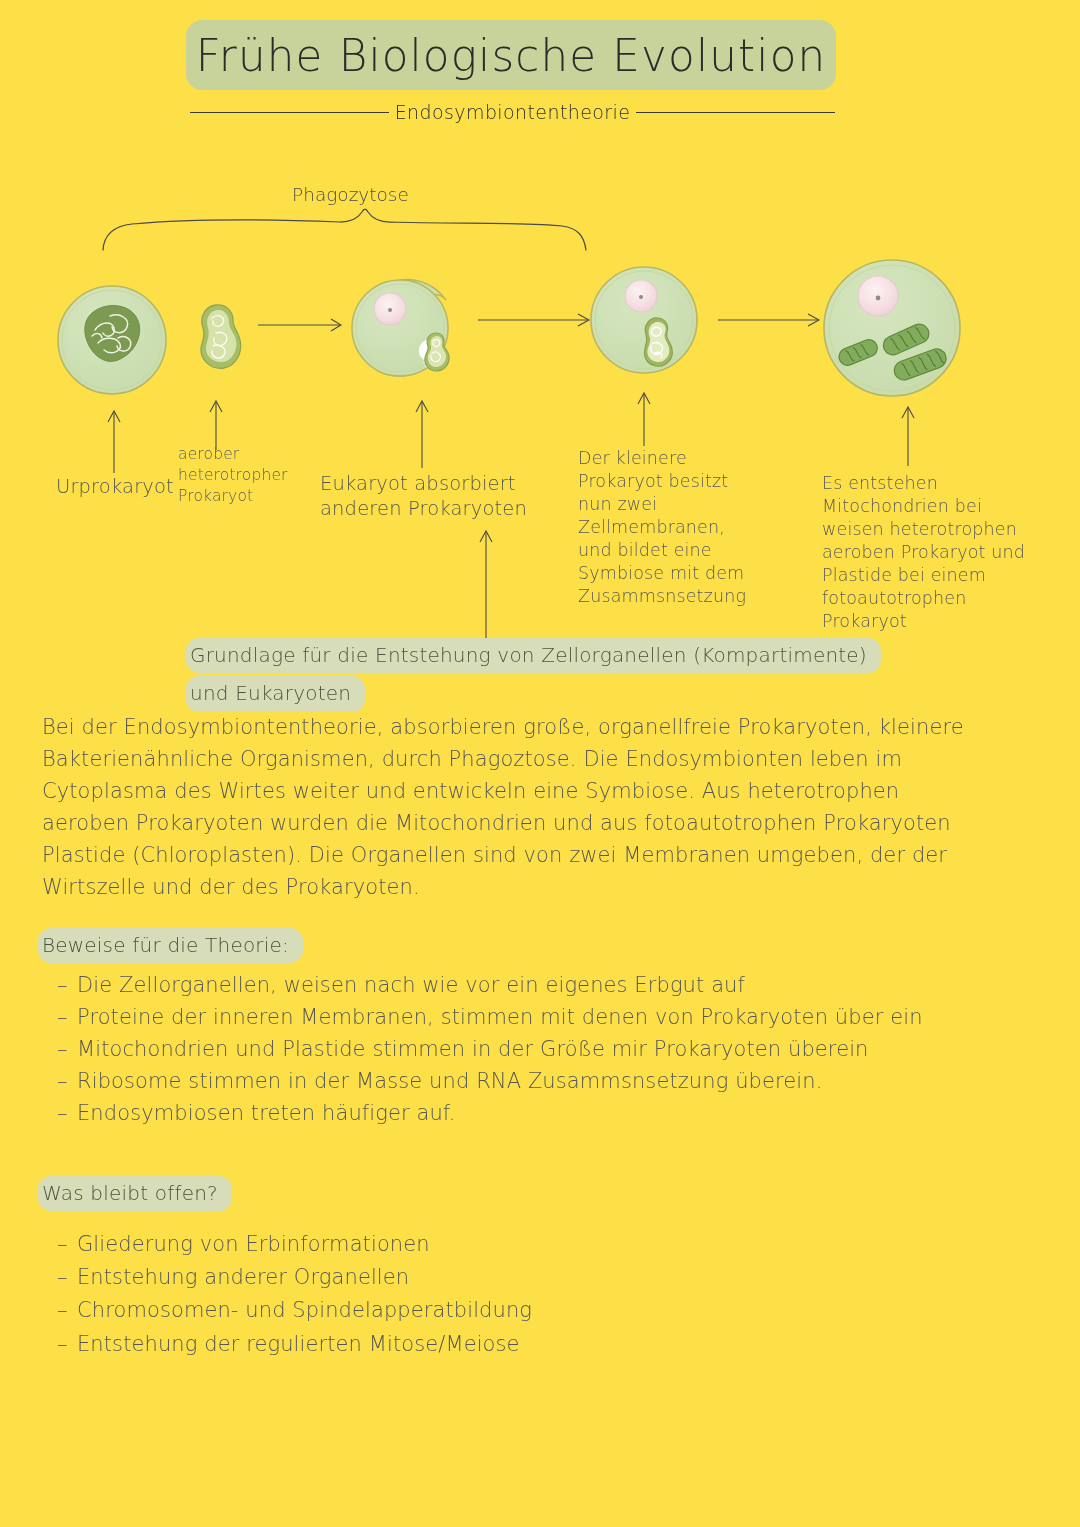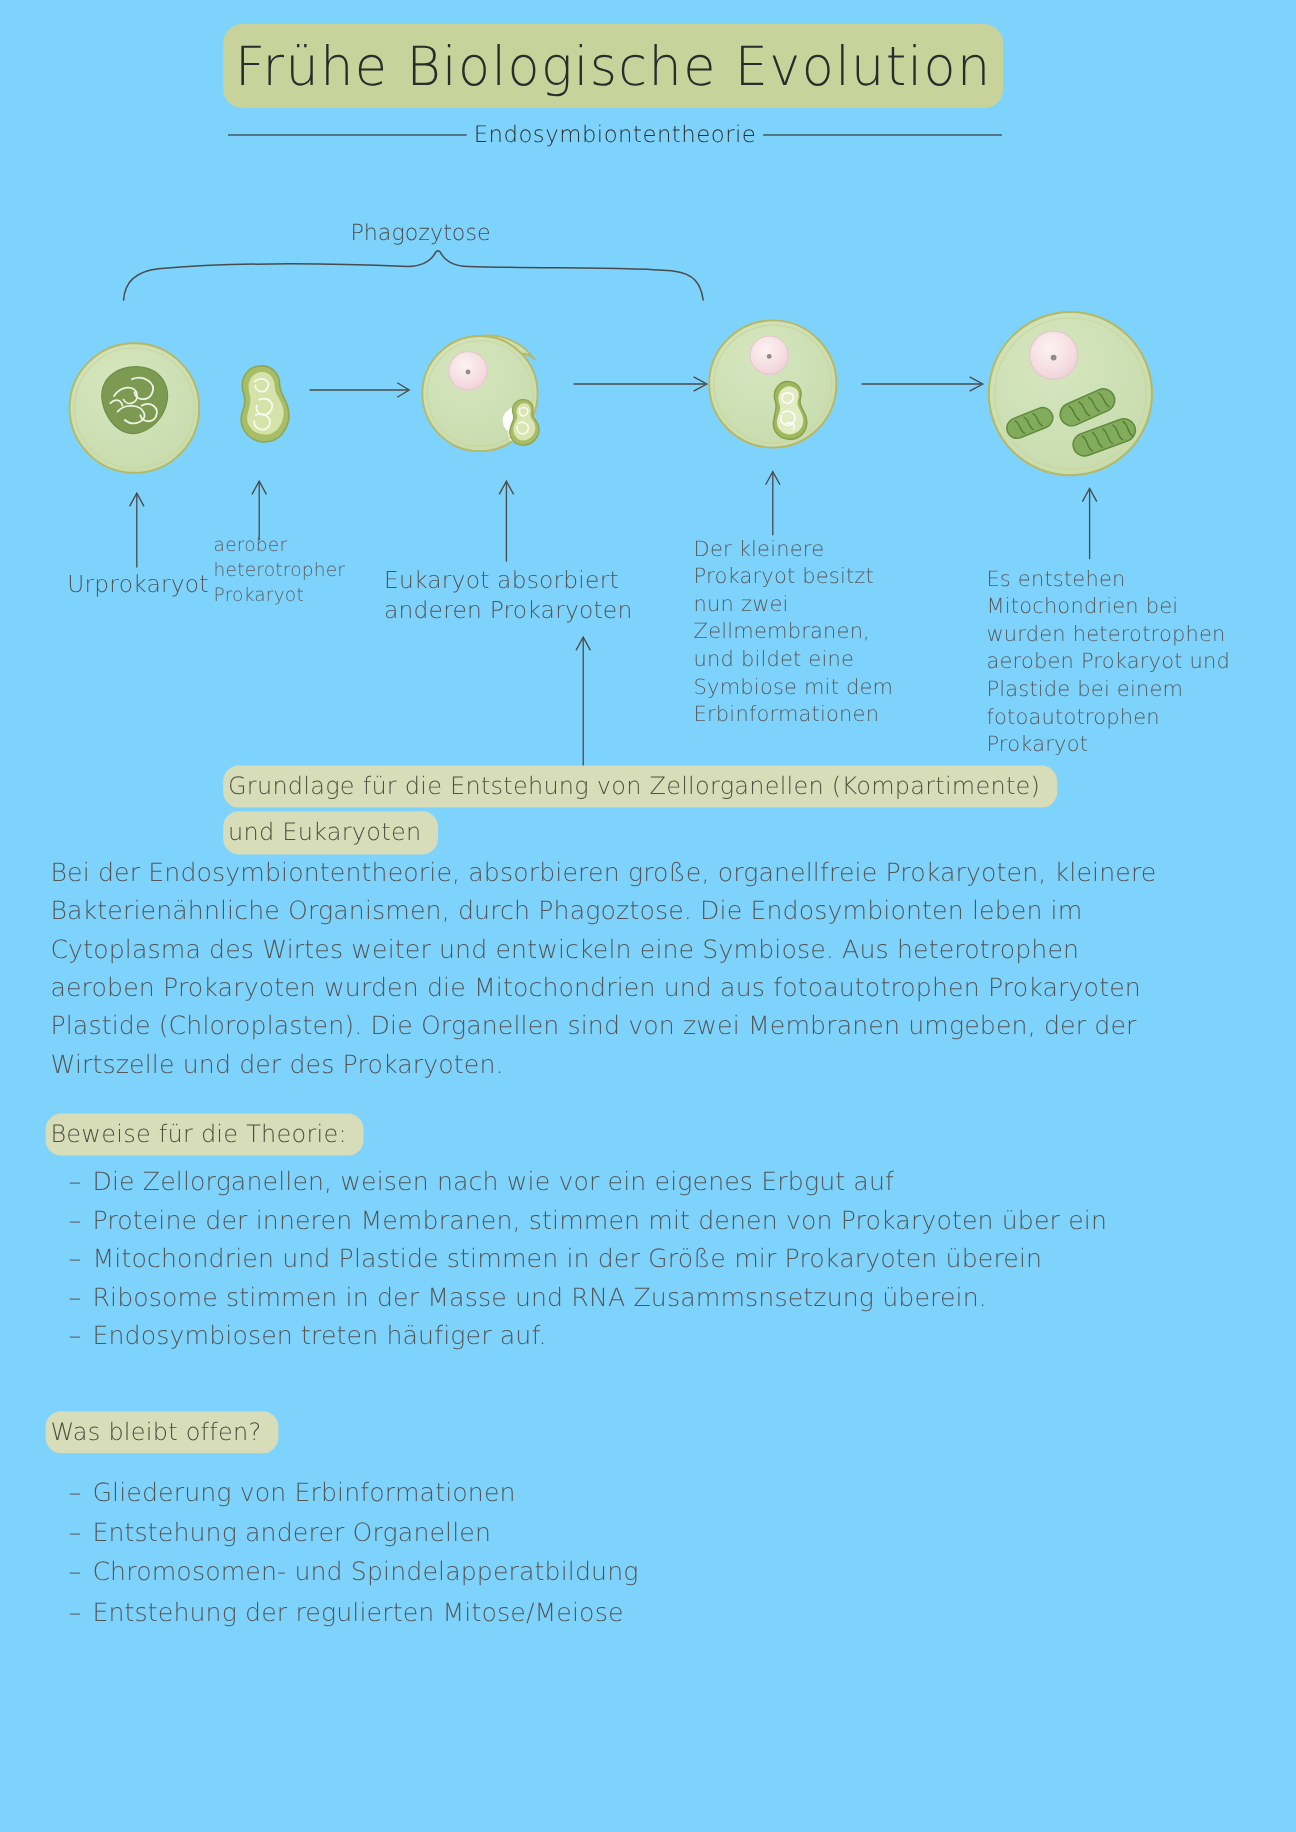--- a/index.html
+++ b/index.html
@@ -8,21 +8,21 @@
     width: 1080px;
     height: 1527px;
     background: #ffffff;
     font-family: "DejaVu Sans", sans-serif;
   }
 
   .page {
     position: relative;
     width: 1080px;
     height: 1527px;
-    background: #7dd3fc;
+    background: #fde047;
     overflow: hidden;
   }
 
   
   .title-banner {
     position: absolute;
     left: 186px;
     top: 20px;
     width: 650px;
     height: 70px;
@@ -363,27 +363,27 @@
       <div class="lbl big" style="left:320px; top:346px;">anderen Prokaryoten</div>
     </div>
 
     <div>
       <div class="lbl" style="left:578px; top:297px;">Der kleinere</div>
       <div class="lbl" style="left:578px; top:320px;">Prokaryot besitzt</div>
       <div class="lbl" style="left:578px; top:343px;">nun zwei</div>
       <div class="lbl" style="left:578px; top:366px;">Zellmembranen,</div>
       <div class="lbl" style="left:578px; top:389px;">und bildet eine</div>
       <div class="lbl" style="left:578px; top:412px;">Symbiose mit dem</div>
-      <div class="lbl" style="left:578px; top:435px;">Erbinformationen</div>
+      <div class="lbl" style="left:578px; top:435px;">Zusammsnsetzung</div>
     </div>
 
     <div>
       <div class="lbl" style="left:822px; top:322px;">Es entstehen</div>
       <div class="lbl" style="left:822px; top:345px;">Mitochondrien bei</div>
-      <div class="lbl" style="left:822px; top:368px;">wurden heterotrophen</div>
+      <div class="lbl" style="left:822px; top:368px;">weisen heterotrophen</div>
       <div class="lbl" style="left:822px; top:391px;">aeroben Prokaryot und</div>
       <div class="lbl" style="left:822px; top:414px;">Plastide bei einem</div>
       <div class="lbl" style="left:822px; top:437px;">fotoautotrophen</div>
       <div class="lbl" style="left:822px; top:460px;">Prokaryot</div>
     </div>
   </div>
 
   <div class="hl-wrap" style="left:186px; top:638px;">
     <div class="hl lineA">Grundlage für die Entstehung von Zellorganellen (Kompartimente)</div>
     <br>

